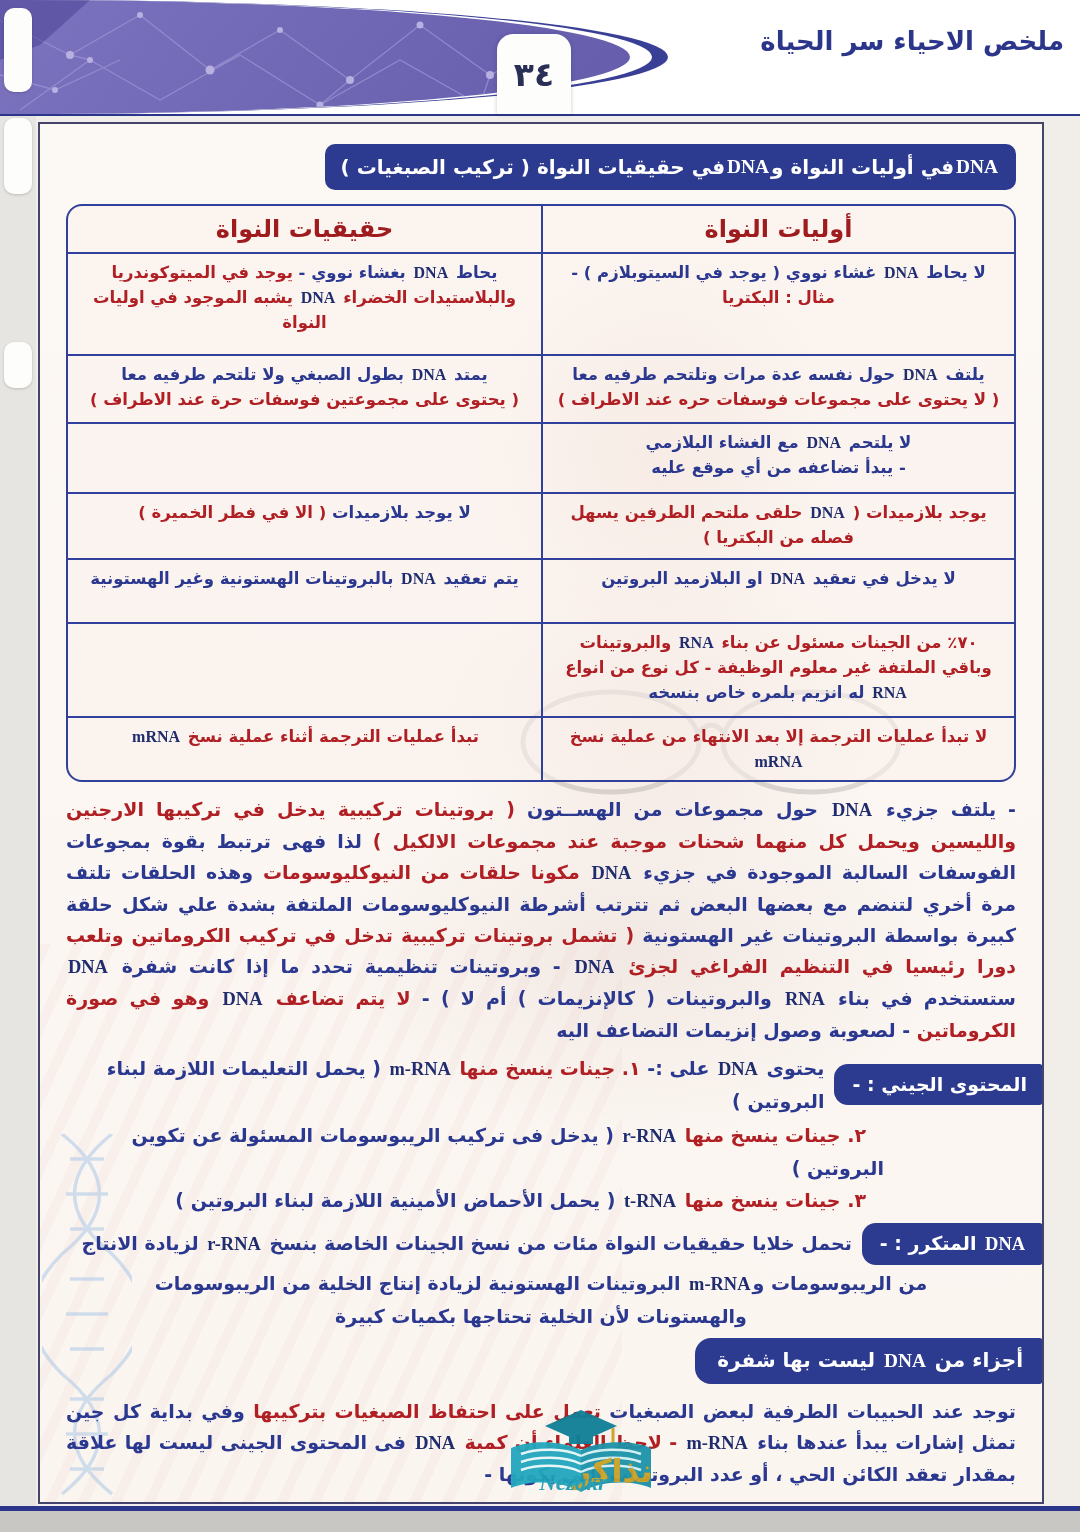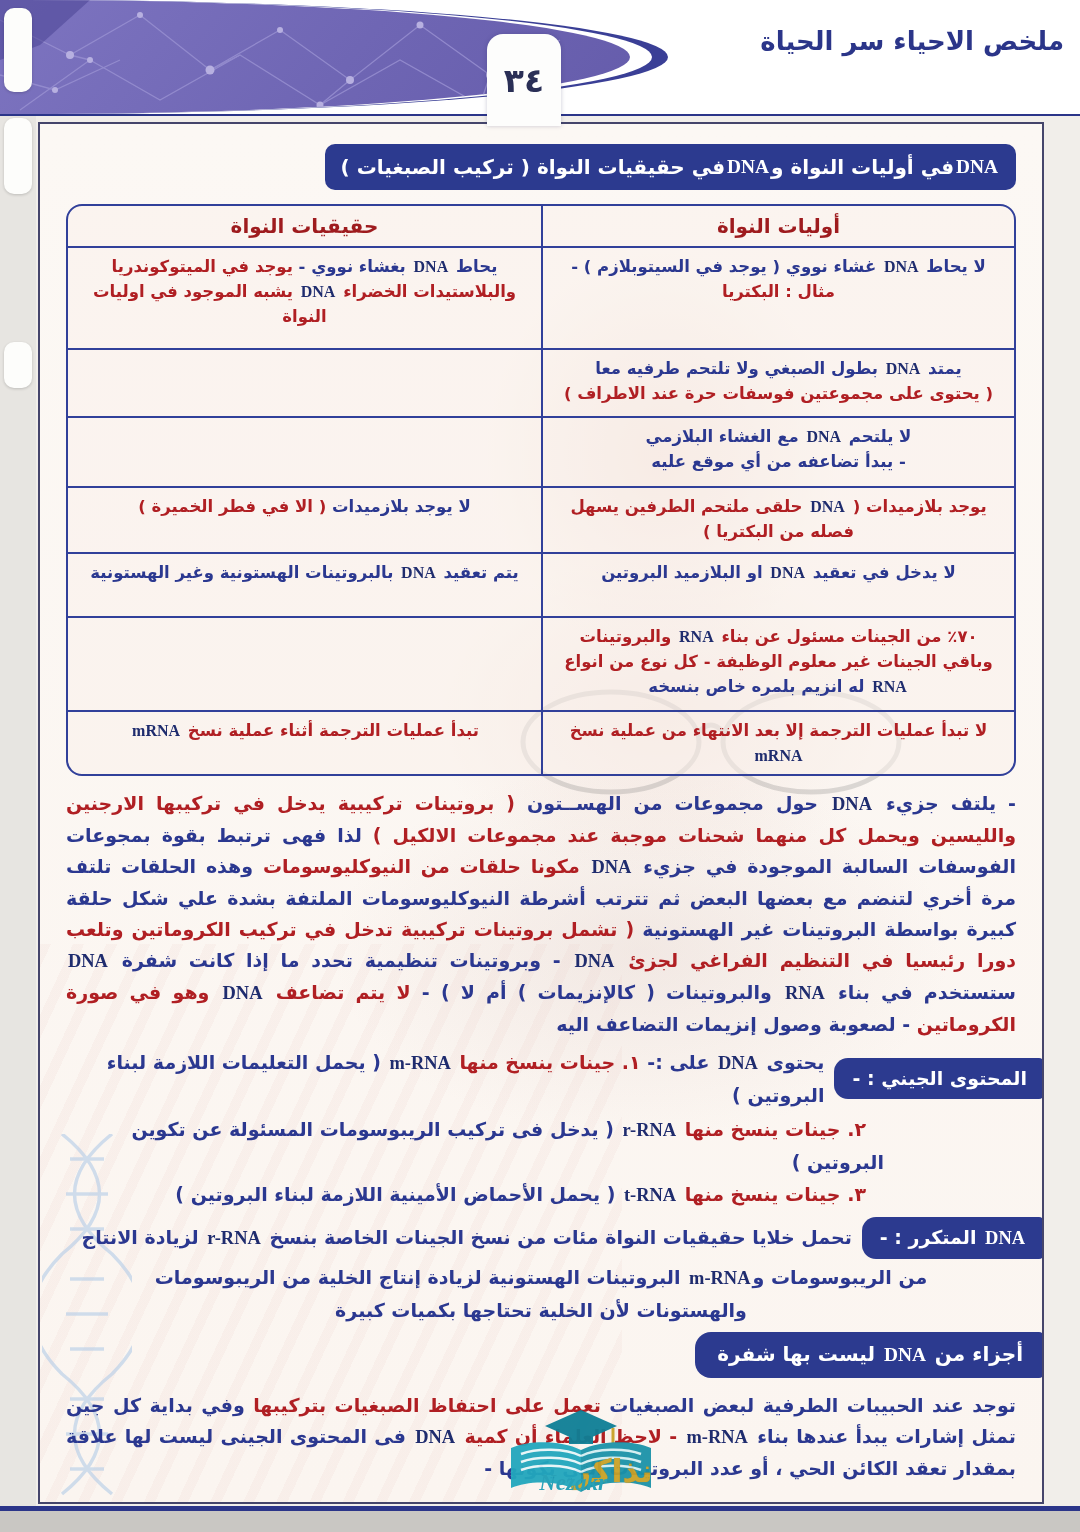--- a/index.html
+++ b/index.html
@@ -6,21 +6,21 @@
   html,body { width:1080px; height:1532px; }
   body { font-family:"DejaVu Sans","Liberation Sans",sans-serif; background:#d6d4d0; position:relative; overflow:hidden; }
   .page { position:absolute; inset:0; background:#f1eeea; }
 
   
   header { position:absolute; left:0; top:0; width:1080px; height:114px; background:#ffffff; z-index:5; }
   .hdr-navy-arc  { position:absolute; left:0; top:0; width:668px; height:114px; background:#3a3f96; border-radius:0 100% 100% 0 / 0 52% 52% 0; }
   .hdr-white-arc { position:absolute; left:0; top:0; width:652px; height:114px; background:#ffffff; border-radius:0 100% 100% 0 / 0 52% 52% 0; }
   .hdr-purple    { position:absolute; left:0; top:0; width:630px; height:114px; background:linear-gradient(130deg,#7d74c0 0%,#6f66b4 55%,#655cab 100%); border-radius:0 100% 100% 0 / 0 52% 52% 0; overflow:hidden; }
   .hdr-title { position:absolute; right:16px; top:26px; font-size:26px; font-weight:bold; color:#2b3589; white-space:nowrap; letter-spacing:-0.5px; }
-  .page-num-tab { position:absolute; left:487px; top:34px; width:74px; height:92px; background:#fdfdfc; border-radius:16px 16px 0 0; display:flex; align-items:center; justify-content:center; z-index:6; box-shadow:0 0 4px rgba(40,40,90,.25); }
+  .page-num-tab { position:absolute; left:497px; top:34px; width:74px; height:80px; background:#fdfdfc; border-radius:16px 16px 0 0; display:flex; align-items:center; justify-content:center; z-index:6; box-shadow:0 0 4px rgba(40,40,90,.25); }
   .page-num-tab span { font-size:33px; font-weight:bold; color:#2a2f56; }
   .hdr-rule { position:absolute; left:0; top:112px; width:1080px; height:4px; background:#2b3589; z-index:4; }
 
   
   .edge-strip { position:absolute; left:0; top:0; width:36px; height:1532px; background:#e7e5e1; }
   .edge-tab { position:absolute; left:4px; width:28px; background:#fdfdfb; border-radius:10px; box-shadow:0 1px 3px rgba(0,0,0,.18); z-index:7; }
   .edge-tab.t1 { top:8px;   height:84px; }
   .edge-tab.t2 { top:118px; height:76px; }
   .edge-tab.t3 { top:342px; height:46px; }
 
@@ -40,21 +40,21 @@
   .pill-row { position:relative; z-index:1; display:flex; }
   .title-pill { background:#2c3a8f; color:#fff; border-radius:10px; height:46px; min-width:606px; display:flex; align-items:center; justify-content:center; font-size:20px; font-weight:bold; padding:0 16px; white-space:nowrap; }
 
   
   .dna-table { position:relative; z-index:1; margin-top:14px; border:2.5px solid #31409a; border-radius:16px; overflow:hidden; background:rgba(249,241,235,.55); }
   .trow { display:grid; grid-template-columns:1fr 1fr; }
   .trow + .trow { border-top:2px solid #31409a; }
   .tcell { padding:5px 12px; display:flex; flex-direction:column; align-items:center; justify-content:center; text-align:center; font-weight:bold; font-size:16.5px; line-height:1.5; }
   .tcell.inner { display:block; padding-top:7px; }
   .trow .tcell:first-child { border-left:2px solid #31409a; }
-  .thead .tcell { color:#9e1b1e; font-size:20px; min-height:38px; }
+  .thead .tcell { color:#9e1b1e; font-size:24px; min-height:38px; }
   .h1r { min-height:100px; } .h2r { min-height:66px; } .h3r { min-height:68px; } .h4r { min-height:64px; }
   .h5r { min-height:62px; } .h6r { min-height:92px; } .h7r { min-height:58px; }
 
   
   .b { color:#2b3890; }
   .r { color:#b01f23; }
   .w { color:#ffffff; }
   .en { font-family:"Liberation Serif","DejaVu Serif",serif; color:#1f2c6e; font-weight:bold; padding:0 2px; font-size:.97em; }
   .en.w { color:#ffffff; }
   .seq { direction:ltr; unicode-bidi:isolate; background:rgba(246,238,214,.55); }
@@ -159,35 +159,36 @@
     <div class="dna-table">
       <div class="trow thead">
         <div class="tcell">أوليات النواة</div>
         <div class="tcell">حقيقيات النواة</div>
       </div>
       <div class="trow">
         <div class="tcell inner h1r"><span class="b">لا يحاط </span><span class="en">DNA</span><span class="b"> غشاء نووي ( يوجد في السيتوبلازم ) -</span><br><span class="r">مثال : البكتريا</span></div>
         <div class="tcell inner h1r"><span class="b">يحاط </span><span class="en">DNA</span><span class="b"> بغشاء نووي - </span><span class="r">يوجد في الميتوكوندريا والبلاستيدات الخضراء </span><span class="en">DNA</span><span class="r"> يشبه الموجود في اوليات النواة</span></div>
       </div>
       <div class="trow">
+        <div class="tcell inner h2r"><span class="b">يلتف </span><span class="en">DNA</span><span class="b"> حول نفسه عدة مرات وتلتحم طرفيه معا</span><br><span class="r">( لا يحتوى على مجموعات فوسفات حره عند الاطراف )</span></div>
         <div class="tcell inner h2r"><span class="b">يمتد </span><span class="en">DNA</span><span class="b"> بطول الصبغي ولا تلتحم طرفيه معا</span><br><span class="r">( يحتوى على مجموعتين فوسفات حرة عند الاطراف )</span></div>
       </div>
       <div class="trow">
         <div class="tcell inner h3r"><span class="b">لا يلتحم </span><span class="en">DNA</span><span class="b"> مع الغشاء البلازمي</span><br><span class="b">- يبدأ تضاعفه من أي موقع عليه</span></div>
       </div>
       <div class="trow">
         <div class="tcell inner h4r"><span class="r">يوجد بلازميدات ( </span><span class="en">DNA</span><span class="r"> حلقى ملتحم الطرفين يسهل فصله من البكتريا )</span></div>
         <div class="tcell inner h4r"><span class="b">لا يوجد بلازميدات </span><span class="r">( الا في فطر الخميرة )</span></div>
       </div>
       <div class="trow">
         <div class="tcell inner h5r"><span class="b">لا يدخل في تعقيد </span><span class="en">DNA</span><span class="b"> او البلازميد البروتين</span></div>
         <div class="tcell inner h5r"><span class="b">يتم تعقيد </span><span class="en">DNA</span><span class="b"> بالبروتينات الهستونية وغير الهستونية</span></div>
       </div>
       <div class="trow">
-        <div class="tcell inner h6r"><span class="r">٧٠٪ من الجينات مسئول عن بناء </span><span class="en">RNA</span><span class="r"> والبروتينات وباقي الجينات غير معلوم الوظيفة - كل نوع من انواع </span><span class="en">RNA</span><span class="b"> له انزيم بلمره خاص بنسخه</span></div>
+        <div class="tcell inner h6r"><span class="r">٧٠٪ من الجينات مسئول عن بناء </span><span class="en">RNA</span><span class="r"> والبروتينات وباقي الملتفة غير معلوم الوظيفة - كل نوع من انواع </span><span class="en">RNA</span><span class="b"> له انزيم بلمره خاص بنسخه</span></div>
       </div>
       <div class="trow">
         <div class="tcell inner h7r"><span class="r">لا تبدأ عمليات الترجمة إلا بعد الانتهاء من عملية نسخ</span><br><span class="en">mRNA</span></div>
         <div class="tcell inner h7r"><span class="r">تبدأ عمليات الترجمة أثناء عملية نسخ </span><span class="en">mRNA</span></div>
       </div>
     </div>
 
     <p class="para"><span class="b">- يلتف جزيء </span><span class="en">DNA</span><span class="b"> حول مجموعات من الهســتون </span><span class="r">( بروتينات تركيبية يدخل في تركيبها الارجنين والليسين ويحمل كل منهما شحنات موجبة عند مجموعات الالكيل ) </span><span class="b">لذا فهى ترتبط بقوة بمجوعات الفوسفات السالبة الموجودة في جزيء </span><span class="en">DNA</span><span class="r"> مكونا حلقات من النيوكليوسومات </span><span class="b">وهذه الحلقات تلتف مرة أخري لتنضم مع بعضها البعض ثم تترتب أشرطة النيوكليوسومات الملتفة بشدة علي شكل حلقة كبيرة بواسطة البروتينات غير الهستونية </span><span class="r">( تشمل بروتينات تركيبية تدخل في تركيب الكروماتين وتلعب دورا رئيسيا في التنظيم الفراغي لجزئ </span><span class="en">DNA</span><span class="b"> - وبروتينات تنظيمية تحدد ما إذا كانت شفرة </span><span class="en">DNA</span><span class="b"> ستستخدم في بناء </span><span class="en">RNA</span><span class="b"> والبروتينات ( كالإنزيمات ) أم لا ) - </span><span class="r">لا يتم تضاعف </span><span class="en">DNA</span><span class="r"> وهو في صورة الكروماتين </span><span class="b">- لصعوبة وصول إنزيمات التضاعف اليه</span></p>
 
     <div class="sec">

